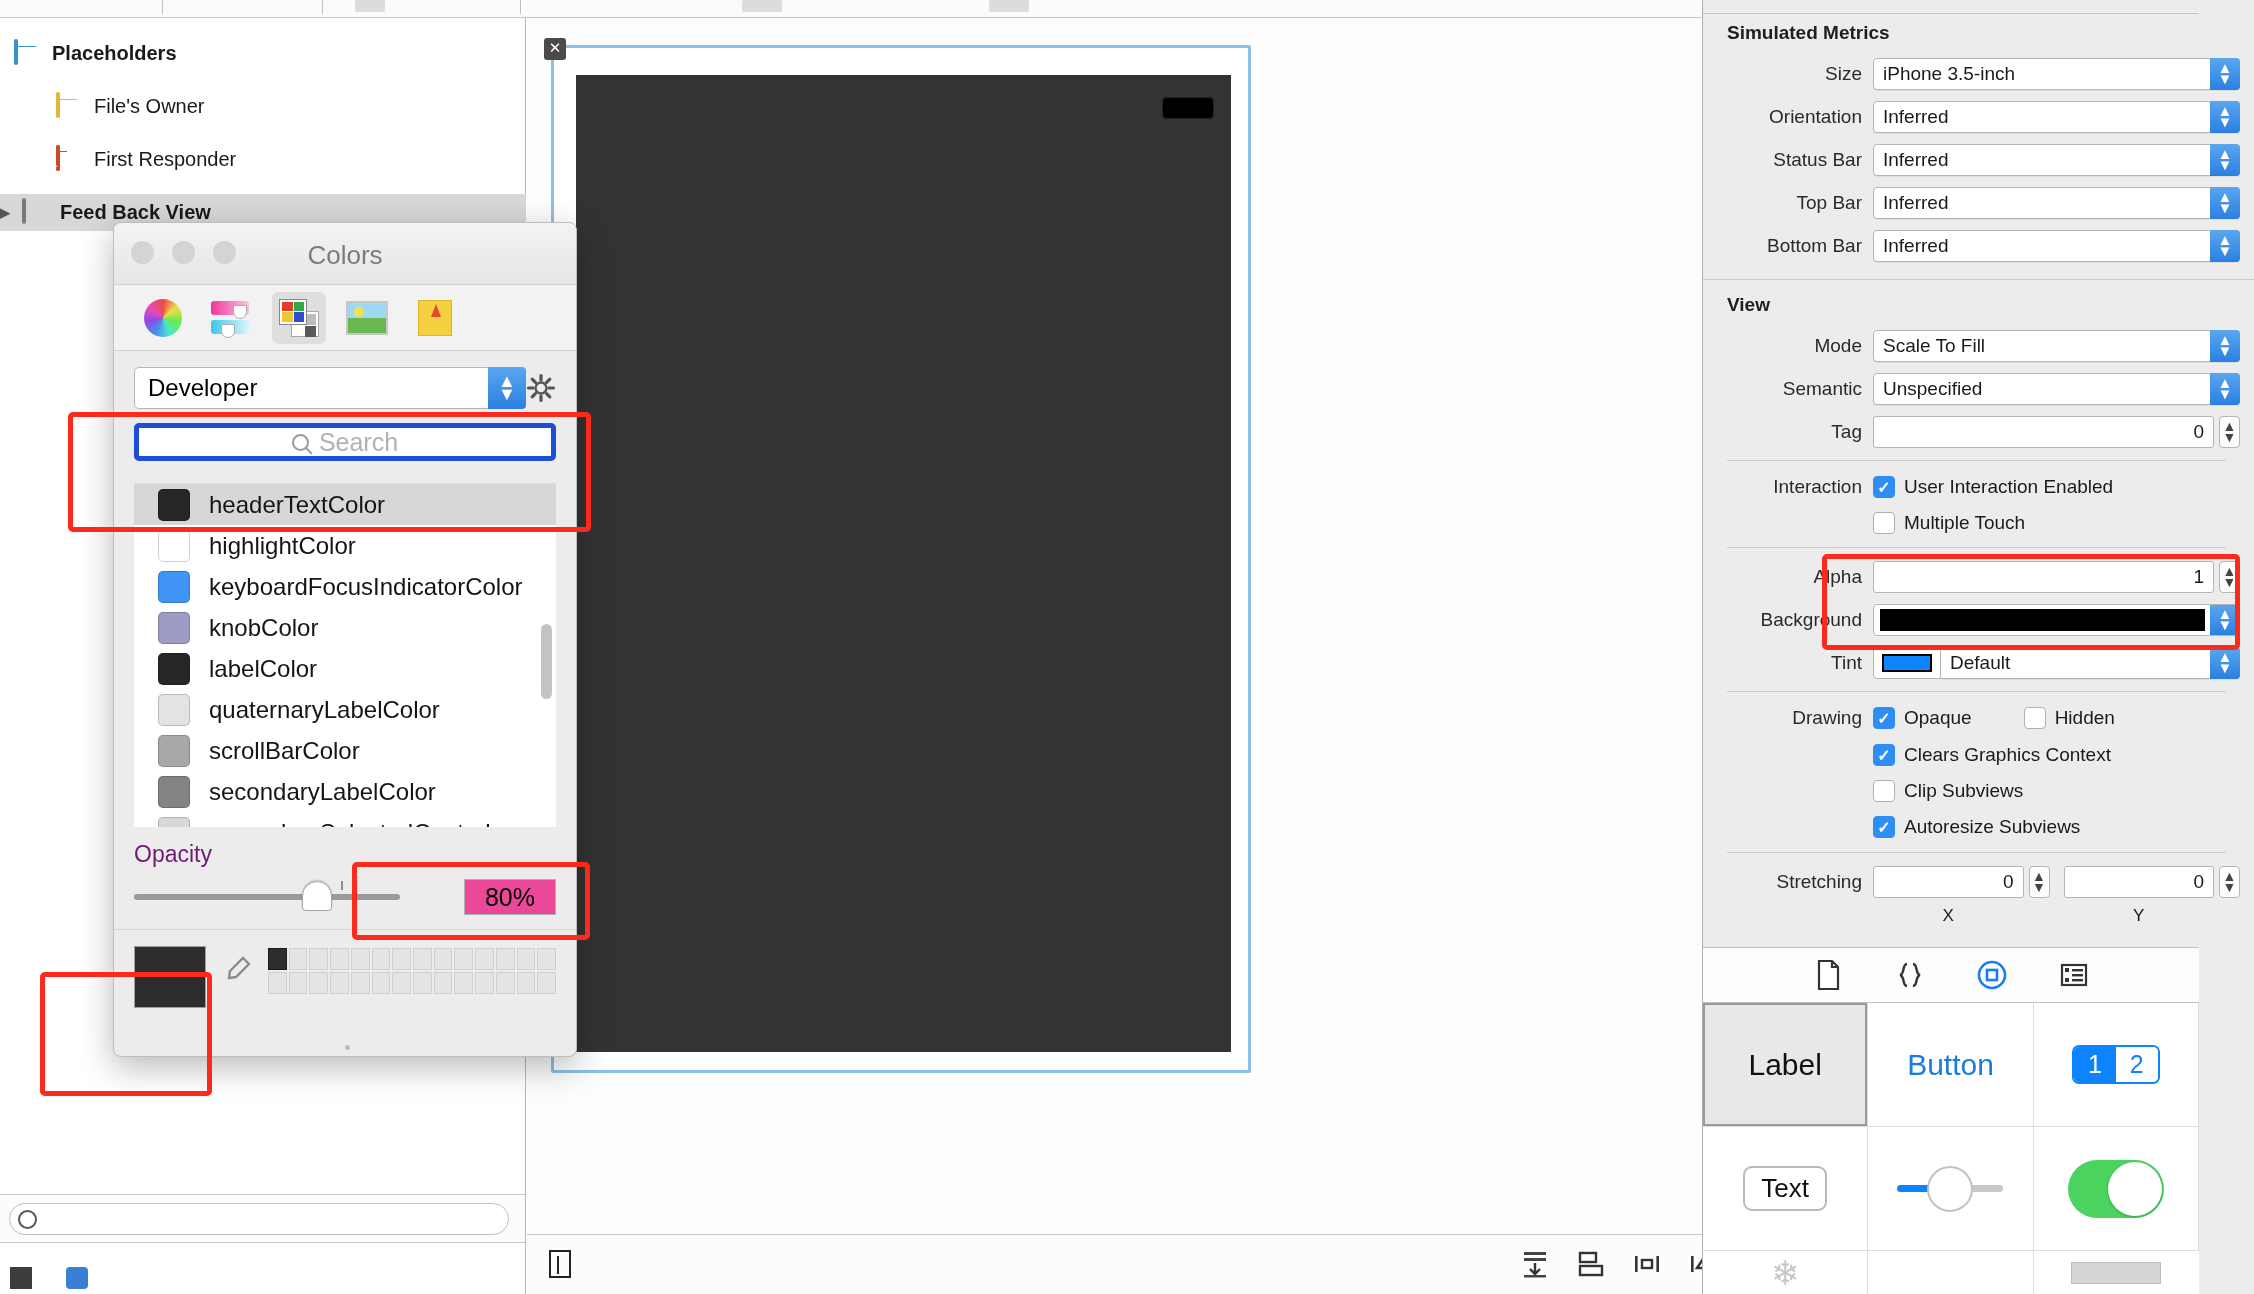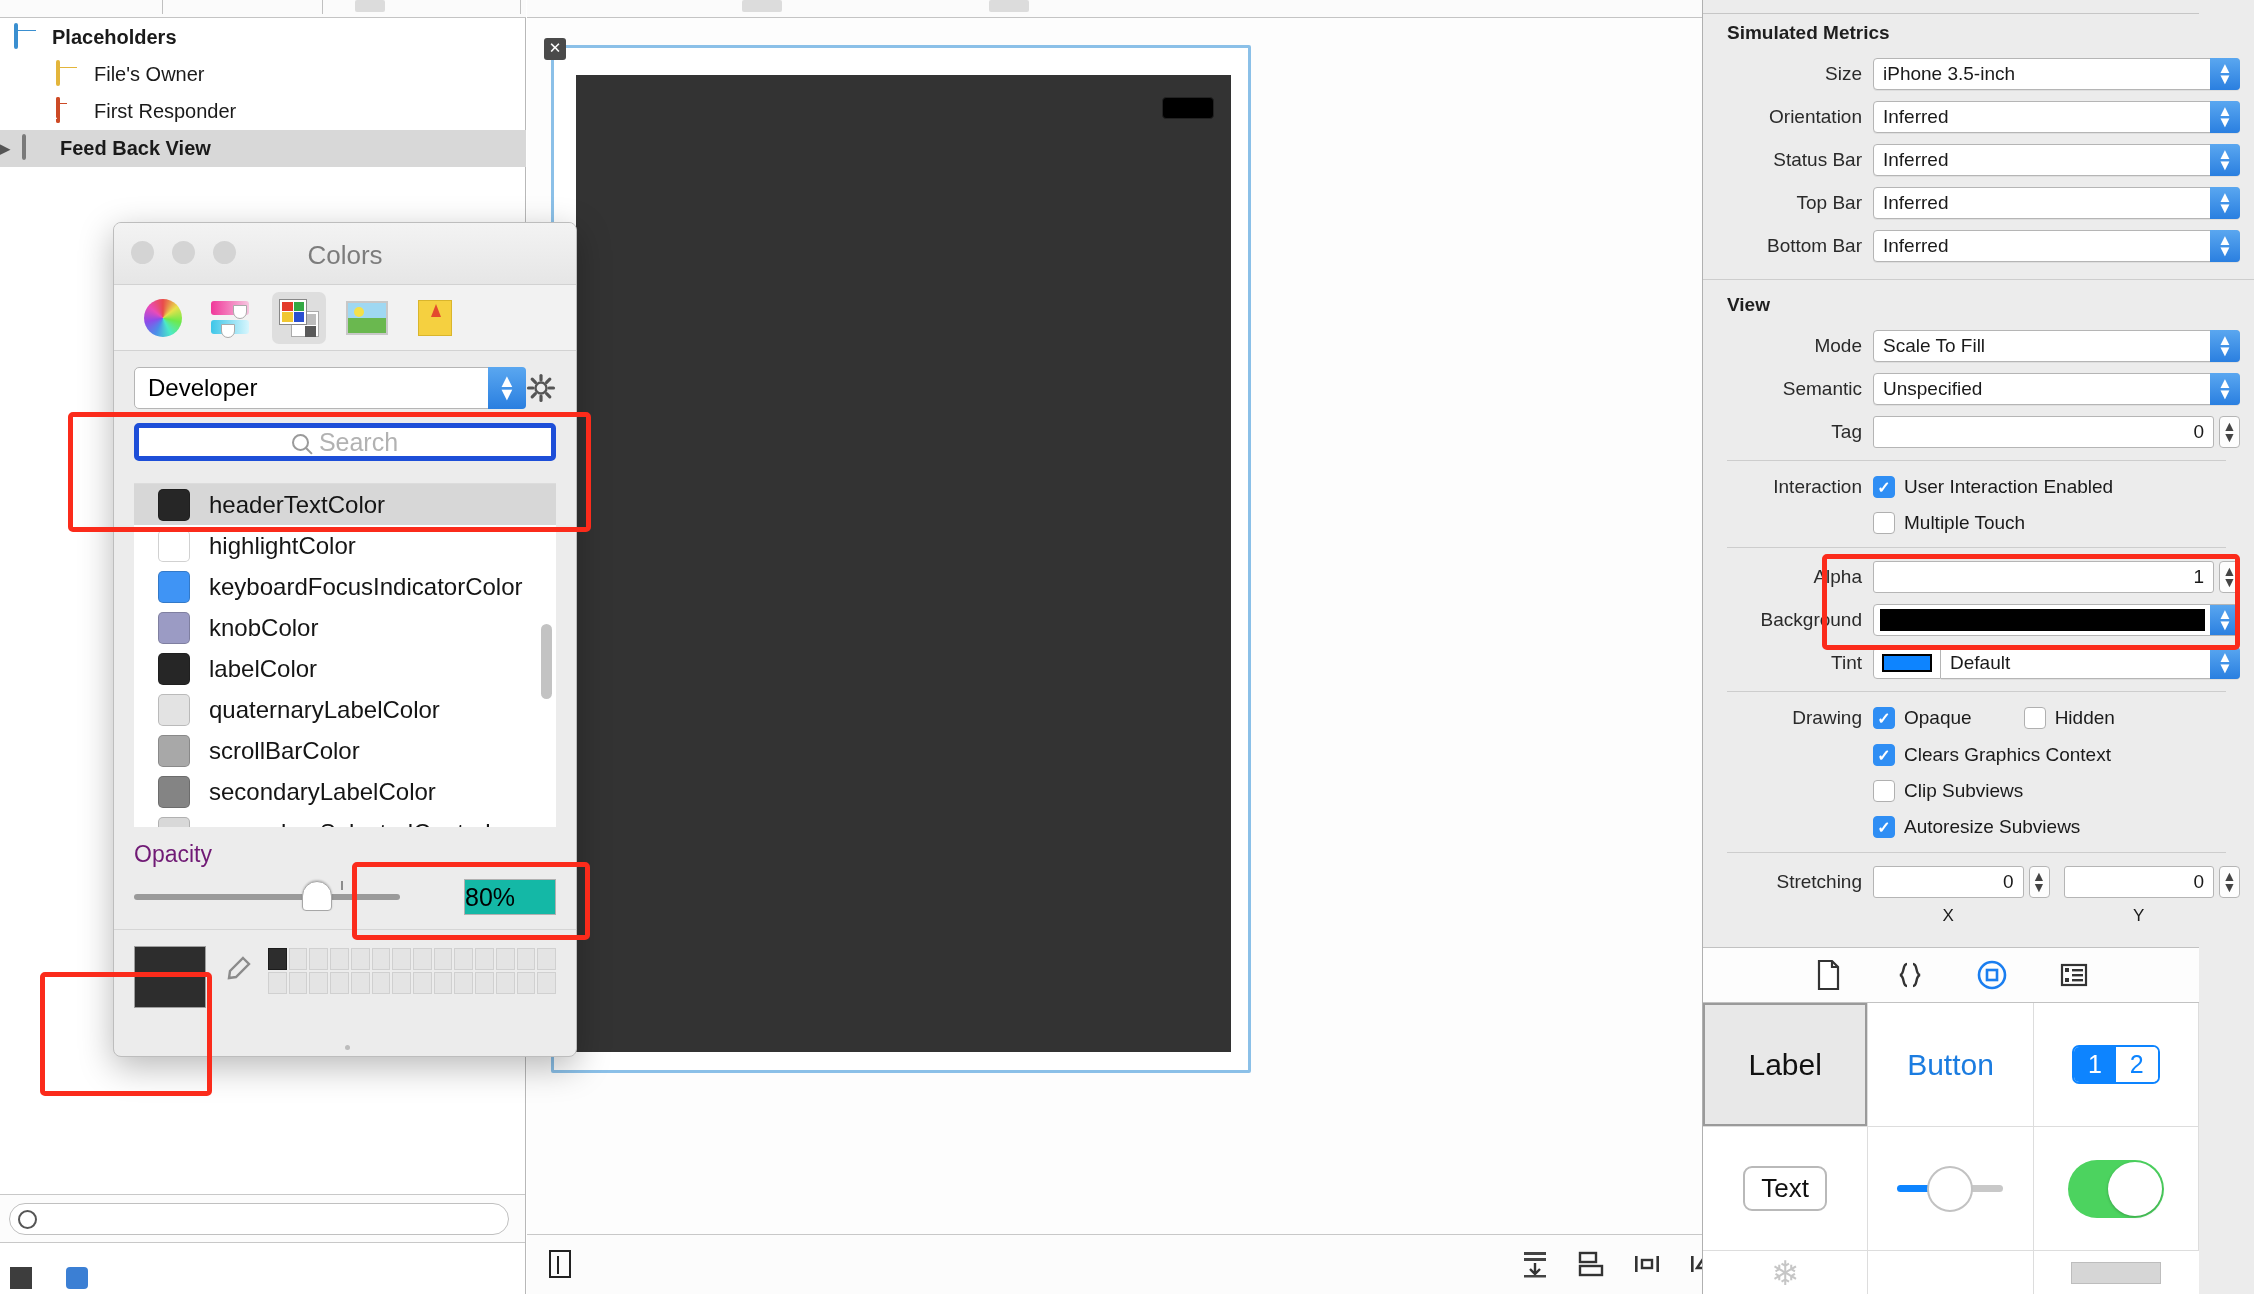--- a/index.html
+++ b/index.html
@@ -21,21 +21,21 @@
     background: #fbfbfb; border-bottom: 1px solid #c4c4c4;
   }
   .outline-topstrip .div1 { position:absolute; left:162px; top:0; width:1px; height:14px; background:#c0c0c0; }
   .outline-topstrip .div2 { position:absolute; left:322px; top:0; width:1px; height:14px; background:#c0c0c0; }
   .outline-topstrip .chip { position:absolute; left:355px; top:0px; width:30px; height:12px; background:#dcdcdc; border-radius:2px; }
   .outline-topstrip .div3 { position:absolute; left:520px; top:0; width:1px; height:14px; background:#c0c0c0; }
 
   .tree { position: absolute; left: 0; top: 19px; width: 526px; }
   .tree-row {
     display: flex; align-items: center; height: 37px; padding-left: 14px;
-    font-size: 20px; color: #1a1a1a;
+    font-size: 20px; color: #1a1a1a; margin-top: 16px;
   }
   .tree-row.bold { font-weight: bold; }
   .tree-row.indent { padding-left: 56px; }
   .tree-row.selected { background: #d8d8d8; }
   .tree-row .disclosure {
     width: 18px; display: inline-block; color: #555; font-size: 13px;
     margin-right: 4px; margin-left: -6px;
   }
   .icn { width: 26px; height: 26px; margin-right: 12px; flex: 0 0 auto; position: relative; }
 
@@ -324,22 +324,22 @@
   .op-label { padding-top:14px; font-size:23px; color:#701a75; }
   .op-row { display:flex; align-items:center; gap:16px; padding-top:11px; }
   .op-track { flex:1; height:6px; background:#9a9a9a; border-radius:3px; position:relative; }
   .op-knob {
     position:absolute; left:63%; top:-13px; width:30px; height:30px; background:#fff;
     border:1px solid #a7a7a7; border-radius:4px 4px 15px 15px; transform:rotate(180deg);
     box-shadow:0 1px 2px rgba(0,0,0,0.2);
   }
   .op-tick { position:absolute; left:78%; top:-13px; width:2px; height:9px; background:#8c8c8c; }
   .op-value {
-    width:92px; height:36px; background:#14b8a6; border:1px solid #b0b0b0;
-    display:flex; align-items:center; justify-content:flex-start; font-size:25px; flex:0 0 auto;margin-left:48px;
+    width:92px; height:36px; background:#ec4899; border:1px solid #b0b0b0;
+    display:flex; align-items:center; justify-content:center; font-size:25px; flex:0 0 auto;margin-left:48px;
   }
   .cp-footer {
     margin-top:14px; height:108px; background:#ececec; border-top:1px solid #d5d5d5;
     display:flex; align-items:flex-start; padding:16px 20px 0 20px; gap:14px;
   }
   .big-swatch { width:72px; height:62px; background:#2d2d2d; border:1px solid #9e9e9e; flex:0 0 auto; }
   .dropper { width:34px; height:46px; position:relative; flex:0 0 auto; margin-top:6px; }
   .swatch-grid {
     flex:1; display:grid; grid-template-columns:repeat(14,1fr); grid-template-rows:repeat(2,22px); gap:2px;
     margin-top:2px;

